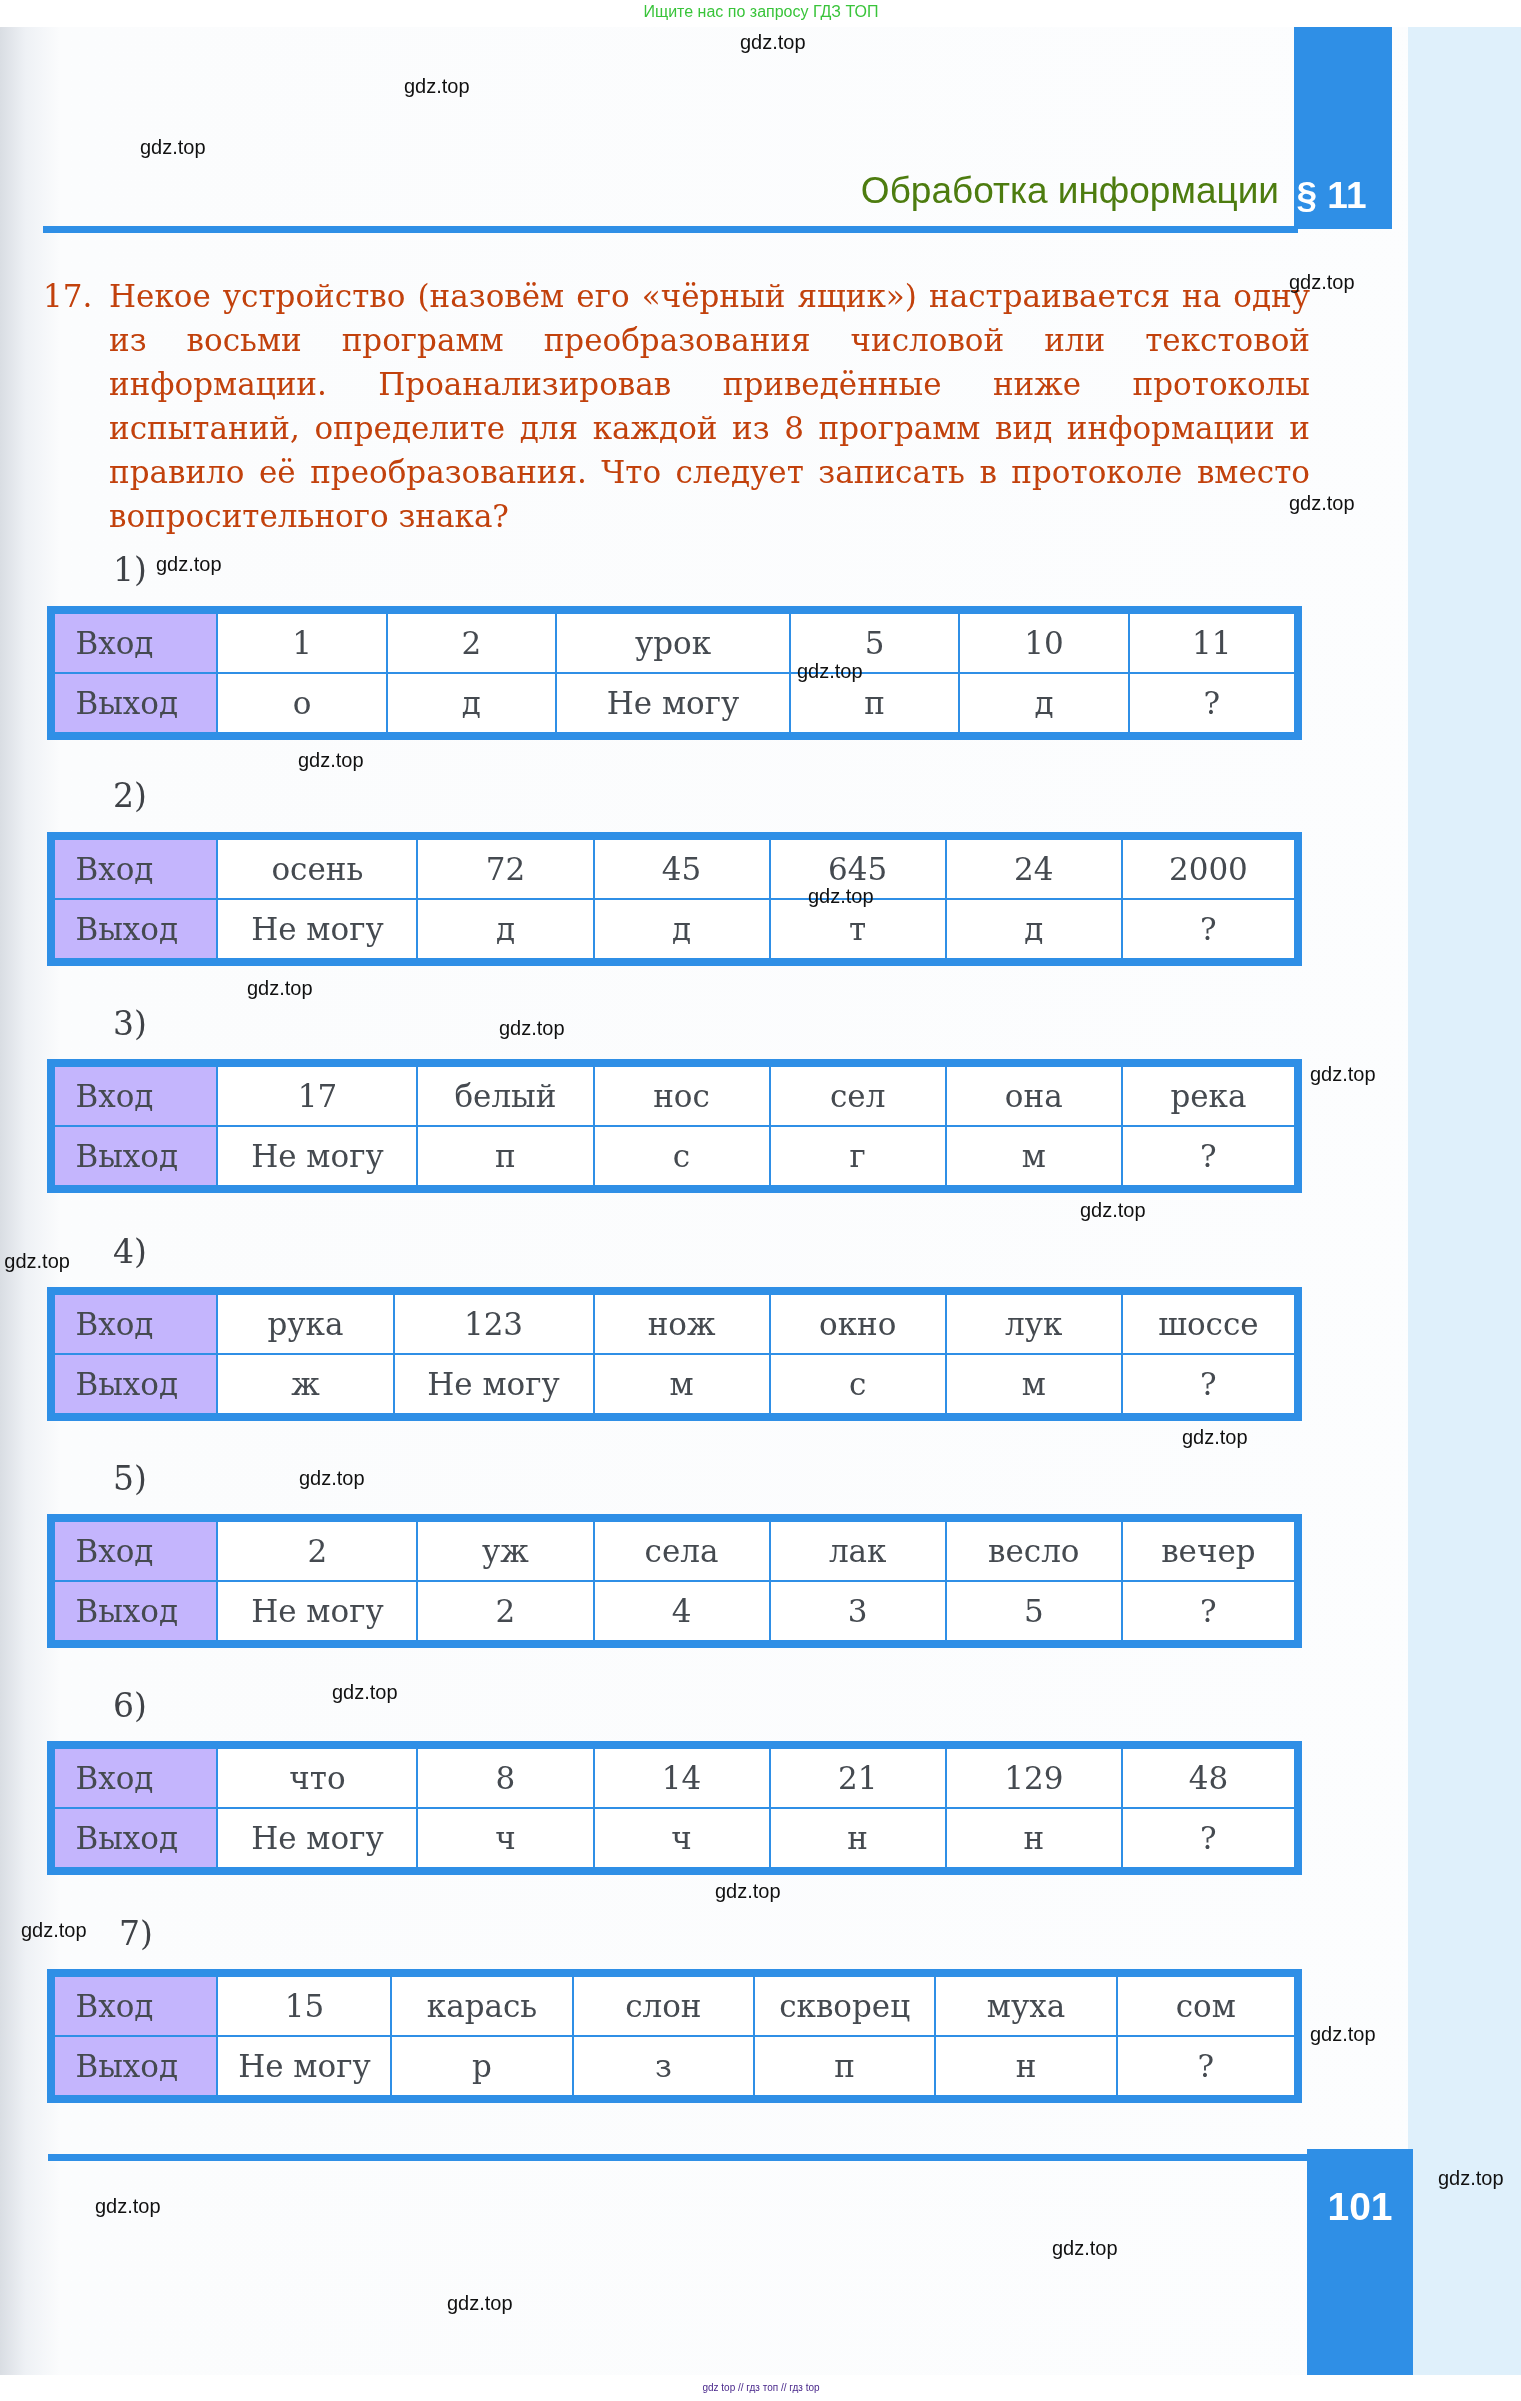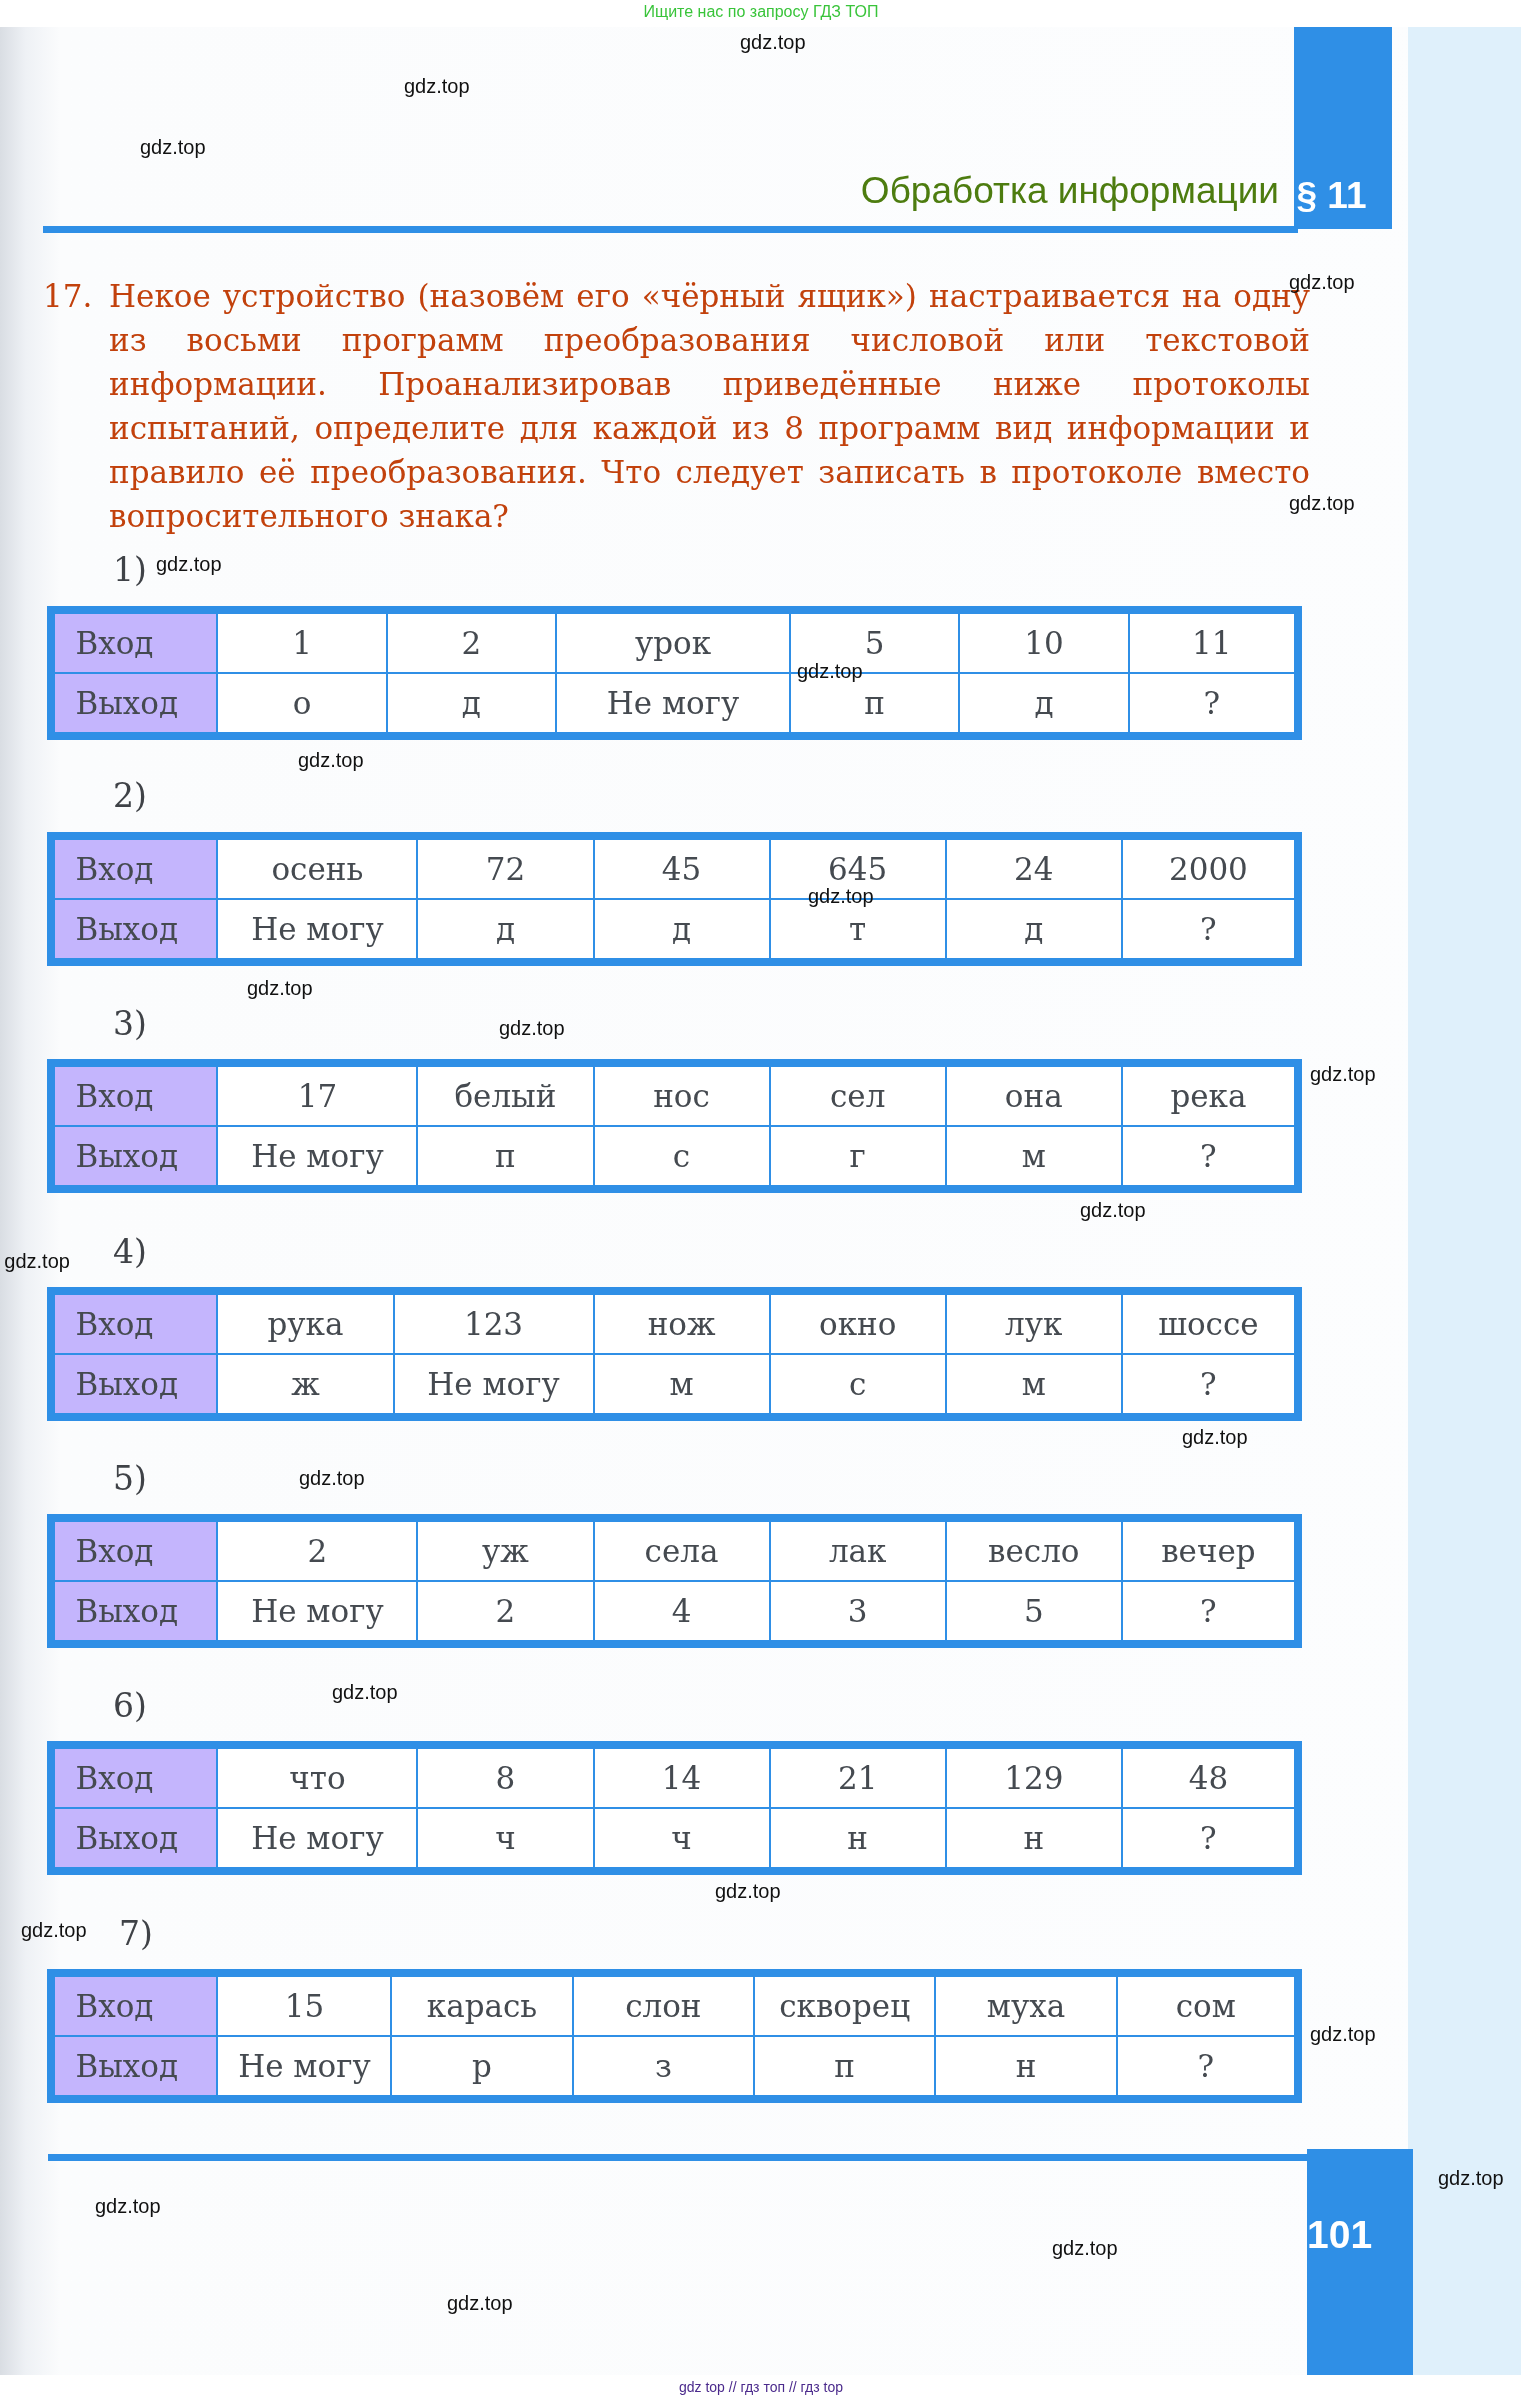--- a/index.html
+++ b/index.html
@@ -38,26 +38,26 @@
     position: absolute; left: 43px; top: 226px; width: 1255px; height: 6.8px; background: #2f8fe6;
   }
   .footer-rule {
     position: absolute; left: 48px; top: 2154px; width: 1259px; height: 6.8px; background: #2f8fe6;
   }
   .page-tab {
     position: absolute; left: 1307px; top: 2149px; width: 106px; height: 226px;
     background: #2f8fe6;
   }
   .page-tab .num {
-    position: absolute; left: 0; right: 0; top: 36px; text-align: left;
-    color: #ffffff; font-family: "Liberation Sans", sans-serif; font-weight: bold; font-size: 39px; margin-top: 28px;
+    position: absolute; left: 0; right: 0; top: 36px; text-align: center;
+    color: #ffffff; font-family: "Liberation Sans", sans-serif; font-weight: bold; font-size: 39px;
   }
   .bottom-banner {
     position: absolute; left: 0; top: 2375px; width: 1522px; height: 26px; background: #fff;
-    text-align: center; font-family: "Liberation Sans", sans-serif; font-size: 14px; color: #4b2a8c;
+    text-align: center; font-family: "Liberation Sans", sans-serif; font-size: 10px; color: #4b2a8c;
     line-height: 25.5px;
   }
   .task {
     position: absolute; left: 43px; top: 274px; width: 1267px;
     font-size: 31px; line-height: 44px; color: #c2410c;
   }
   .task .num { position: absolute; left: 0; top: 0; }
   .task .text { margin-left: 66px; text-align: justify; }
   .sub-label {
     position: absolute; font-size: 33px; color: #3f4247;

